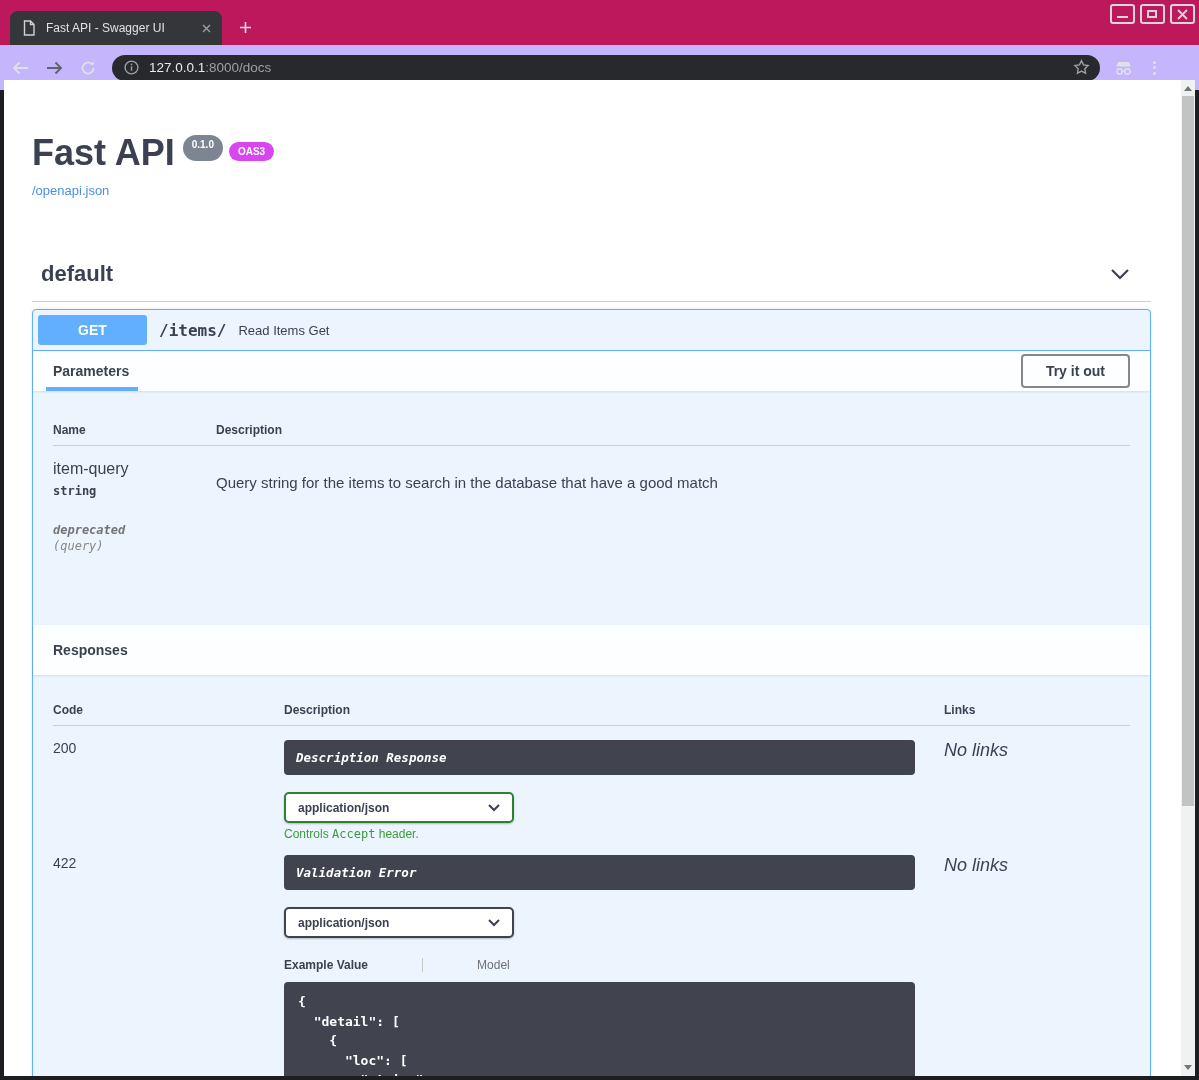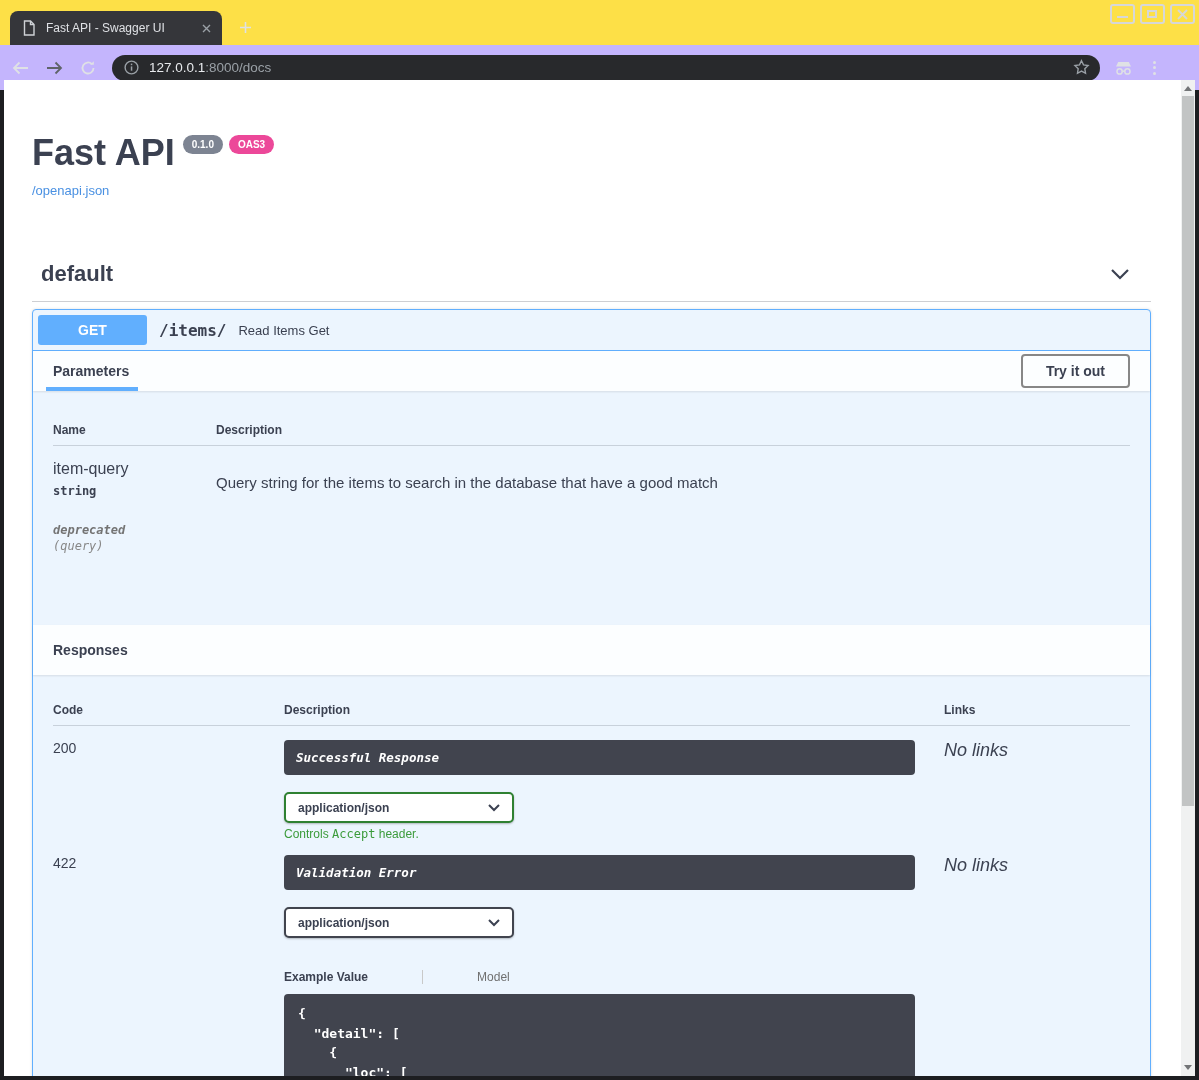--- a/index.html
+++ b/index.html
@@ -1,20 +1,20 @@
 <!DOCTYPE html>
 <html><head>
 <meta charset="utf-8">
 <style>
   * { margin:0; padding:0; box-sizing:border-box; }
   html,body { width:1199px; height:1080px; overflow:hidden; background:#1d1e21; }
   body { font-family:"Liberation Sans", sans-serif; position:relative; }
 
   
-  .titlebar { position:absolute; top:0; left:0; right:0; height:45px; background:#fde047;padding-left:48px; }
+  .titlebar { position:absolute; top:0; left:0; right:0; height:45px; background:#be185d;padding-left:48px; }
   .win-controls { position:absolute; top:4px; right:4px; display:flex; gap:5px; }
   .win-btn { width:25px; height:20px; border:2px solid #d6d7d8; border-radius:3px; position:relative; cursor:pointer; }
   .win-btn .bar { position:absolute; left:5px; right:5px; bottom:4px; height:2px; background:#d6d7d8; }
   .win-btn .box { position:absolute; left:5px; top:4px; width:10px; height:8px; border:2px solid #d6d7d8; }
   .win-btn svg { position:absolute; left:5px; top:3px; }
 
   .tab { position:absolute; left:10px; bottom:0; width:212px; height:34px; background:#35363a;
          border-radius:8px 8px 0 0; display:flex; align-items:center; padding:0 8px 0 12px; }
   .tab-title { color:#dfe1e5; font-size:12px; margin-left:10px; flex:1; white-space:nowrap; overflow:hidden; }
   .tab-close { width:16px; height:16px; display:flex; align-items:center; justify-content:center; border-radius:8px; }
@@ -38,21 +38,21 @@
   .arr.up { top:6px; border-bottom:5px solid #737577; }
   .arr.down { bottom:6px; border-top:5px solid #737577; }
 
   .swagger { position:absolute; top:0; left:28px; width:1119px; color:#3b4151; }
 
   .info { padding-top:52px; }
   .api-title { font-size:36px; font-weight:700; color:#3b4151; display:flex; align-items:flex-start; }
   .badges { display:flex; gap:6px; margin:3px 0 0 8px; }
   .pill { font-size:10px; font-weight:700; color:#fff; padding:3px 9px; border-radius:57px; line-height:1.3; }
   .pill.version { background:#7d8492; }
-  .pill.oas { background:#ec4899; }
+  .pill.oas { background:#d946ef;margin-top:7px; }
   .spec-link { display:inline-block; margin-top:9px; font-size:13px; color:#4990e2; text-decoration:none; cursor:pointer; }
 
   .tag-header { margin-top:56px; display:flex; align-items:center; justify-content:space-between;
                 padding:6px 20px 14px 9px; border-bottom:1px solid rgba(59,65,81,.25); cursor:pointer; }
   .tag-name { font-size:22px; font-weight:700; color:#3b4151; }
 
   .opblock { margin-top:7px; border:1px solid #61affe; border-radius:4px; background:#ecf5fe;
              box-shadow:0 0 3px rgba(0,0,0,.12); }
   .op-summary { display:flex; align-items:center; padding:5px; border-bottom:1px solid #61affe; cursor:pointer; }
   .method-badge { width:109px; text-align:center; background:#61affe; color:#fff; font-weight:700; font-size:14px;
@@ -89,21 +89,21 @@
   .dark-box { width:631px; background:#41444e; border-radius:4px; padding:10px 12px;
               font-family:"DejaVu Sans Mono", monospace; font-size:12.5px; font-weight:600; font-style:italic; color:#fff; }
   .media-row { margin-top:17px; }
   .select { width:230px; height:31px; background:#fff; border-radius:5px; display:flex; align-items:center;
             padding:0 12px; box-shadow:0 1px 2px rgba(0,0,0,.25); cursor:pointer; justify-content:space-between; }
   .select.green { border:2px solid #2f8132; }
   .select.dark  { border:2px solid #41444e; }
   .select .val { font-size:12px; font-weight:700; color:#3b4151; }
   .accept-hint { margin-top:4px; font-size:12px; color:#3b9b3b; }
   .accept-hint .mono { font-family:"DejaVu Sans Mono", monospace; font-size:12px; }
-  .model-tabs { margin-top:32px; display:flex; align-items:center;gap:44px; }
+  .model-tabs { margin-top:20px; display:flex; align-items:center;gap:44px; }
   .mtab { font-size:12px; cursor:pointer; }
   .mtab.active { font-weight:700; color:#3b4151; }
   .mtab.inactive { color:#707070; }
   .tab-sep { width:1px; height:14px; background:#c9c9c9; margin:0 10px; }
   .code-block { margin-top:10px; width:631px; background:#41444e; border-radius:4px; padding:10px 14px 14px;
                 font-family:"DejaVu Sans Mono", monospace; font-size:13px; font-weight:600; color:#fff;
                 line-height:1.5; white-space:pre; }
 
   svg { display:block; }
 </style>
@@ -255,21 +255,21 @@
       <div class="responses-body">
         <div class="r-grid">
           <div class="th">Code</div>
           <div class="th">Description</div>
           <div class="th">Links</div>
         </div>
 
         <div class="r-grid resp-row">
           <div class="rcode">200</div>
           <div>
-            <div class="dark-box">Successful Response</div>
+            <div class="dark-box">Description Response</div>
             <div class="media-row">
               <div class="select green">
                 <span class="val">application/json</span>
                 <svg width="12" height="8" viewBox="0 0 12 8">
                     <path d="M1 1l5 5 5-5" fill="none" stroke="#3b4151" stroke-width="2"></path>
                   </svg>
               </div>
               <div class="accept-hint"><span>Controls </span><span class="mono">Accept</span><span> header.</span></div>
             </div>
           </div>

